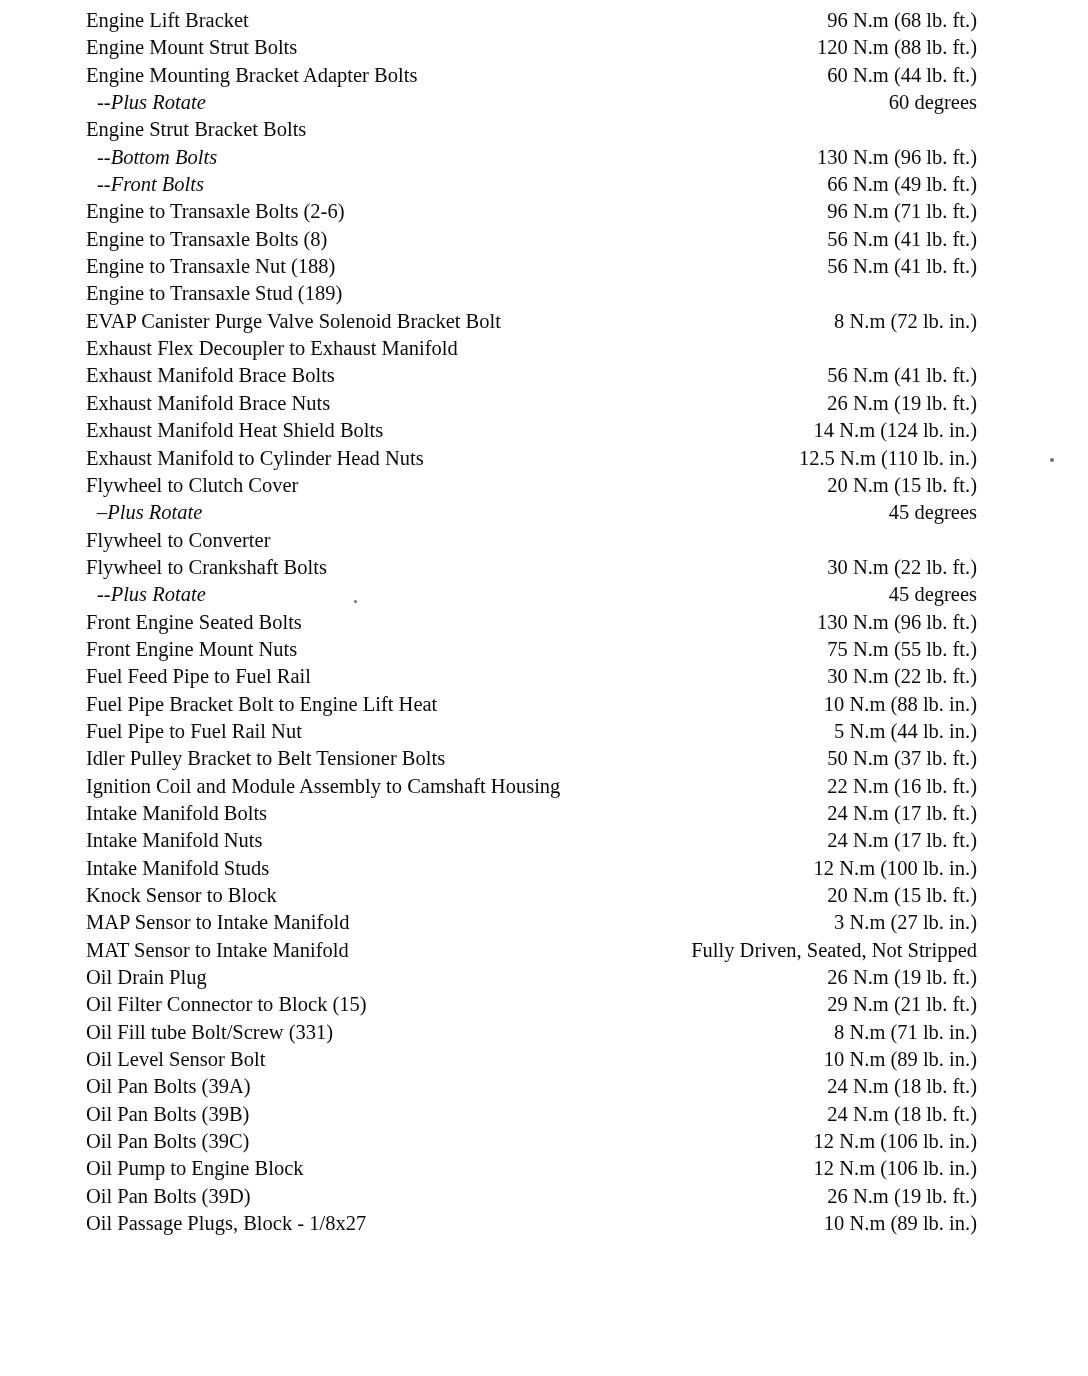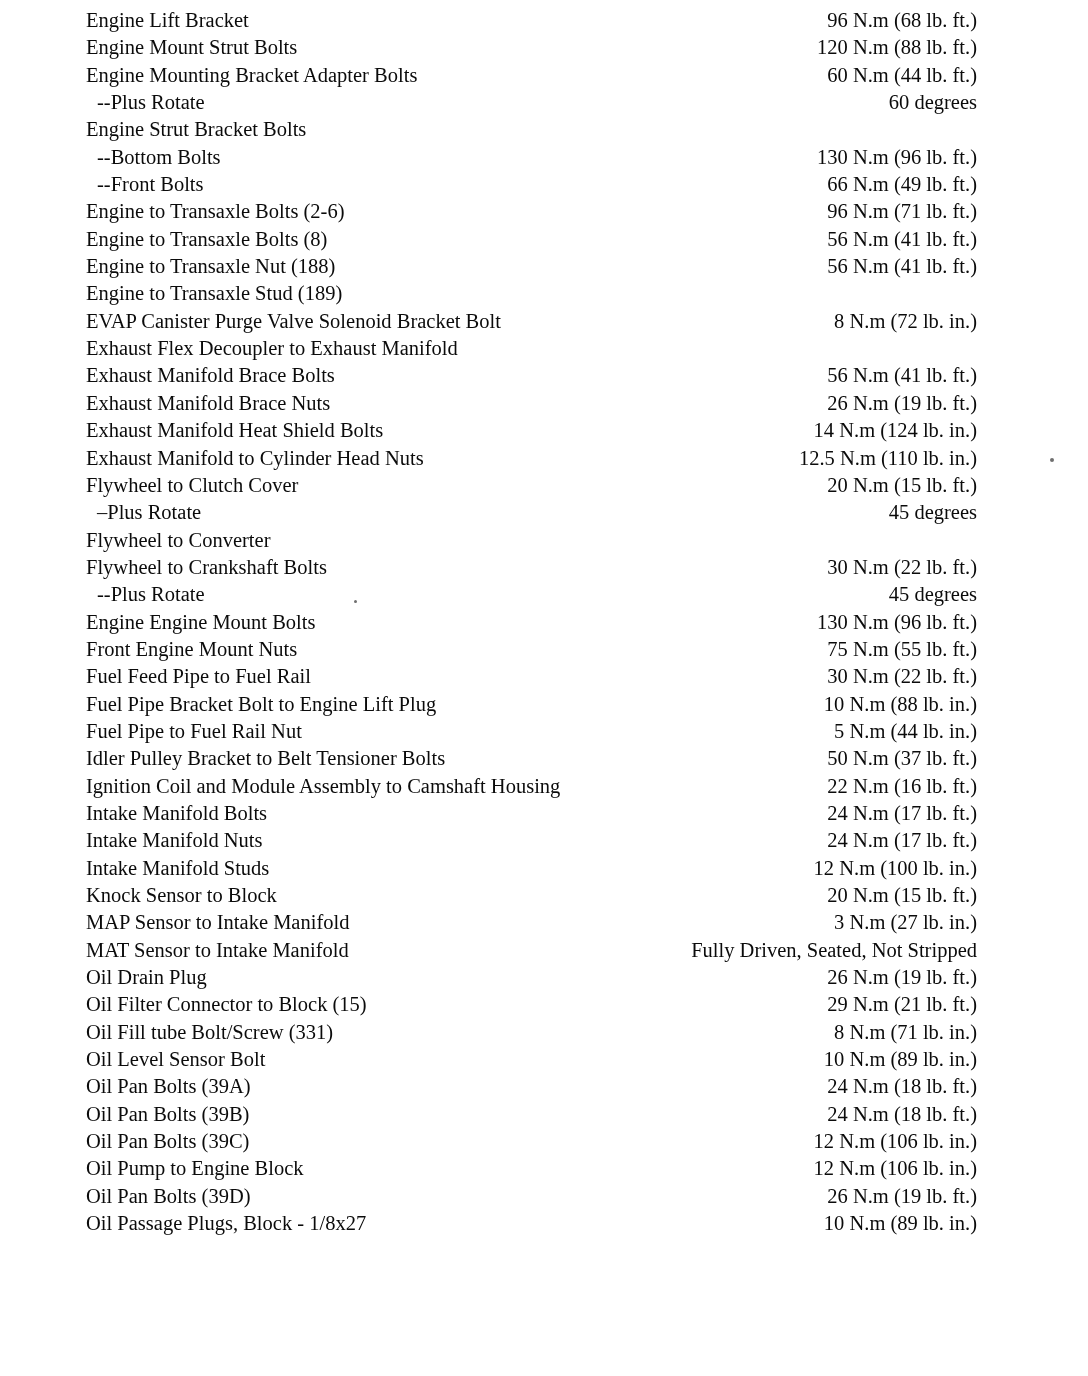--- a/index.html
+++ b/index.html
@@ -29,20 +29,21 @@
     align-items: center;
     height: 27.35px;
     line-height: 27.35px;
     white-space: nowrap;
   }
   .row .label {
     text-align: left;
   }
   .row.indent .label {
     padding-left: 11px;
+    font-style: italic;
   }
   .row .value {
     text-align: right;
     flex: 1 0 auto;
     padding-left: 20px;
   }
   .speck {
     position: absolute;
     background: #6f6f6f;
     border-radius: 50%;
@@ -134,33 +135,33 @@
       </div>
       <div class="row">
         <span class="label">Flywheel to Crankshaft Bolts</span>
         <span class="value">30 N.m (22 lb. ft.)</span>
       </div>
       <div class="row indent">
         <span class="label">--Plus Rotate</span>
         <span class="value">45 degrees</span>
       </div>
       <div class="row">
-        <span class="label">Engine Engine Mount Bolts</span>
+        <span class="label">Front Engine Seated Bolts</span>
         <span class="value">130 N.m (96 lb. ft.)</span>
       </div>
       <div class="row">
         <span class="label">Front Engine Mount Nuts</span>
         <span class="value">75 N.m (55 lb. ft.)</span>
       </div>
       <div class="row">
         <span class="label">Fuel Feed Pipe to Fuel Rail</span>
         <span class="value">30 N.m (22 lb. ft.)</span>
       </div>
       <div class="row">
-        <span class="label">Fuel Pipe Bracket Bolt to Engine Lift Plug</span>
+        <span class="label">Fuel Pipe Bracket Bolt to Engine Lift Heat</span>
         <span class="value">10 N.m (88 lb. in.)</span>
       </div>
       <div class="row">
         <span class="label">Fuel Pipe to Fuel Rail Nut</span>
         <span class="value">5 N.m (44 lb. in.)</span>
       </div>
       <div class="row">
         <span class="label">Idler Pulley Bracket to Belt Tensioner Bolts</span>
         <span class="value">50 N.m (37 lb. ft.)</span>
       </div>

